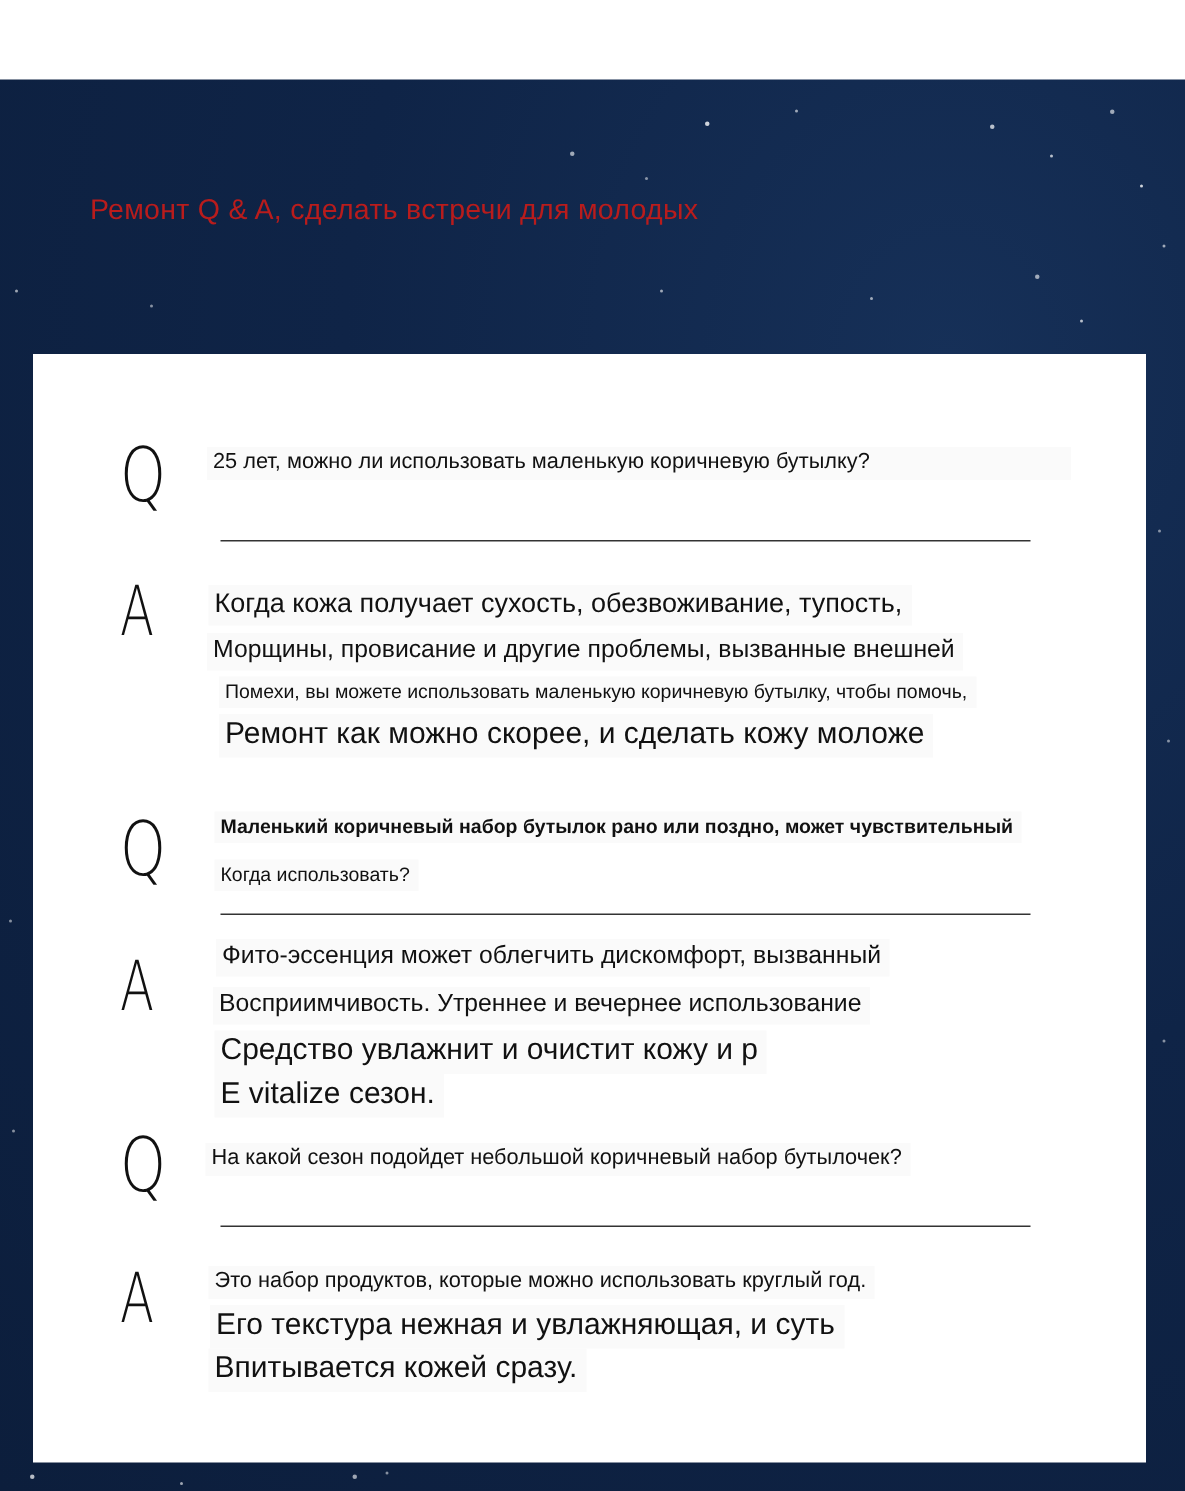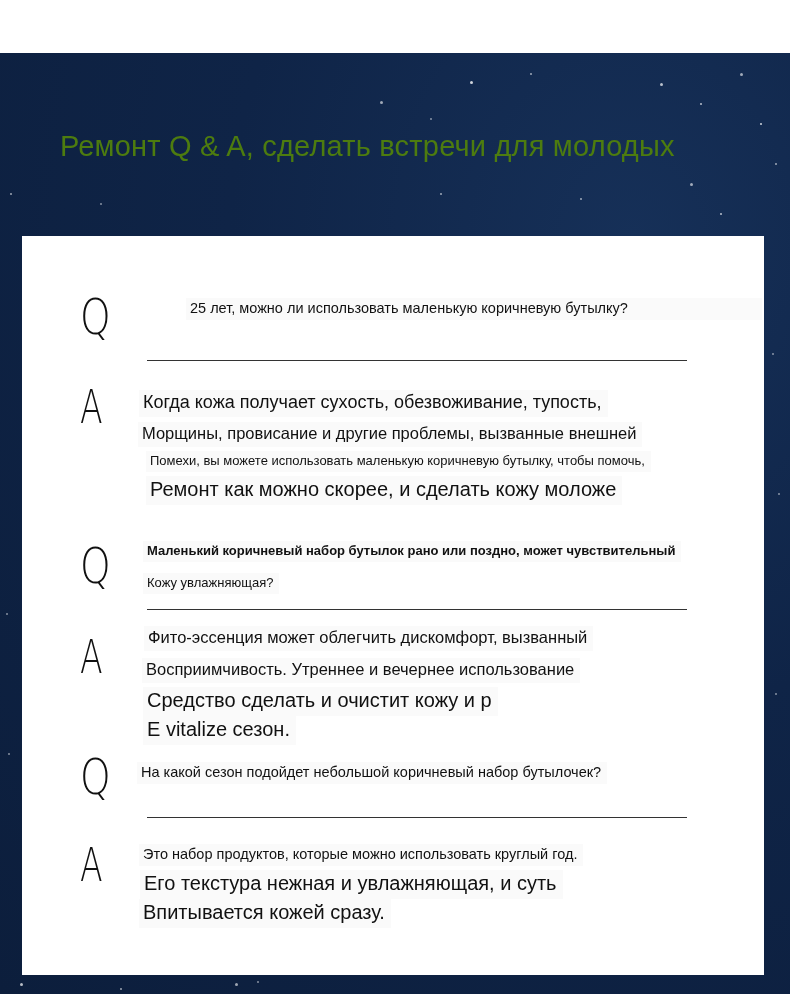--- a/index.html
+++ b/index.html
@@ -10,21 +10,21 @@
 
   .banner {
     position: absolute; left: 0; top: 53px; width: 790px; height: 941px;
     background: radial-gradient(ellipse at 80% 20%, #163058 0%, #0f2447 45%, #0c1e3c 100%);
     overflow: hidden;
   }
   .star { position: absolute; border-radius: 50%; background: #ffffff; }
 
   .title {
     position: absolute; left: 60px; top: 130px;
-    font-size: 29px; color: #4d7c0f; letter-spacing: 0.2px;
+    font-size: 19px; color: #b91c1c; letter-spacing: 0.2px;
     white-space: nowrap;
   }
 
   .card {
     position: absolute; left: 22px; top: 236px; width: 742px; height: 739px;
     background: #ffffff;
   }
 
   .glyph {
     position: absolute; font-family: "DejaVu Sans", sans-serif; font-weight: 200;
@@ -75,38 +75,38 @@
   <span class="star" style="left:120px;top:935px;width:2px;height:2px;opacity:.6"></span>
   <span class="star" style="left:235px;top:930px;width:3px;height:3px;opacity:.6"></span>
   <span class="star" style="left:257px;top:928px;width:2px;height:2px;opacity:.5"></span>
 </div>
 
 <div class="title">Ремонт Q &amp; A, сделать встречи для молодых</div>
 
 <div class="card">
 
   <div class="glyph q" style="left:58px;top:56px;">Q</div>
-  <div class="line s14" style="left:116px;top:62px;width:576px;margin-left:48px;">25 лет, можно ли использовать маленькую коричневую бутылку?</div>
+  <div class="line s14" style="left:116px;top:62px;width:576px;">25 лет, можно ли использовать маленькую коричневую бутылку?</div>
   <div class="rule" style="left:125px;top:124px;width:540px;"></div>
 
   <div class="glyph a" style="left:58px;top:148px;">A</div>
   <div class="line s17" style="left:117px;top:154px;">Когда кожа получает сухость, обезвоживание, тупость,</div>
   <div class="line s16" style="left:116px;top:186px;">Морщины, провисание и другие проблемы, вызванные внешней</div>
   <div class="line s20" style="left:124px;top:240px;">Ремонт как можно скорее, и сделать кожу моложе</div>
   <div class="line s13" style="left:124px;top:215px;">Помехи, вы можете использовать маленькую коричневую бутылку, чтобы помочь,</div>
 
   <div class="glyph q" style="left:58px;top:305px;">Q</div>
   <div class="line s13" style="left:121px;top:305px;font-weight:bold;">Маленький коричневый набор бутылок рано или поздно, может чувствительный</div>
-  <div class="line s13" style="left:121px;top:337px;">Кожу увлажняющая?</div>
+  <div class="line s13" style="left:121px;top:337px;">Когда использовать?</div>
   <div class="rule" style="left:125px;top:373px;width:540px;"></div>
 
   <div class="glyph a" style="left:58px;top:398px;">A</div>
   <div class="line s16" style="left:122px;top:390px;">Фито-эссенция может облегчить дискомфорт, вызванный</div>
   <div class="line s16" style="left:120px;top:422px;text-align:center;">Восприимчивость. Утреннее и вечернее использование</div>
-  <div class="line s20" style="left:121px;top:451px;">Средство сделать и очистит кожу и р</div>
+  <div class="line s20" style="left:121px;top:451px;">Средство увлажнит и очистит кожу и р</div>
   <div class="line s20" style="left:121px;top:480px;">E vitalize сезон.</div>
 
   <div class="glyph q" style="left:58px;top:516px;">Q</div>
   <div class="line s14" style="left:115px;top:526px;text-align:center;">На какой сезон подойдет небольшой коричневый набор бутылочек?</div>
   <div class="rule" style="left:125px;top:581px;width:540px;"></div>
 
   <div class="glyph a" style="left:58px;top:606px;">A</div>
   <div class="line s14" style="left:117px;top:608px;">Это набор продуктов, которые можно использовать круглый год.</div>
   <div class="line s20" style="left:118px;top:634px;">Его текстура нежная и увлажняющая, и суть</div>
   <div class="line s20" style="left:117px;top:663px;">Впитывается кожей сразу.</div>

